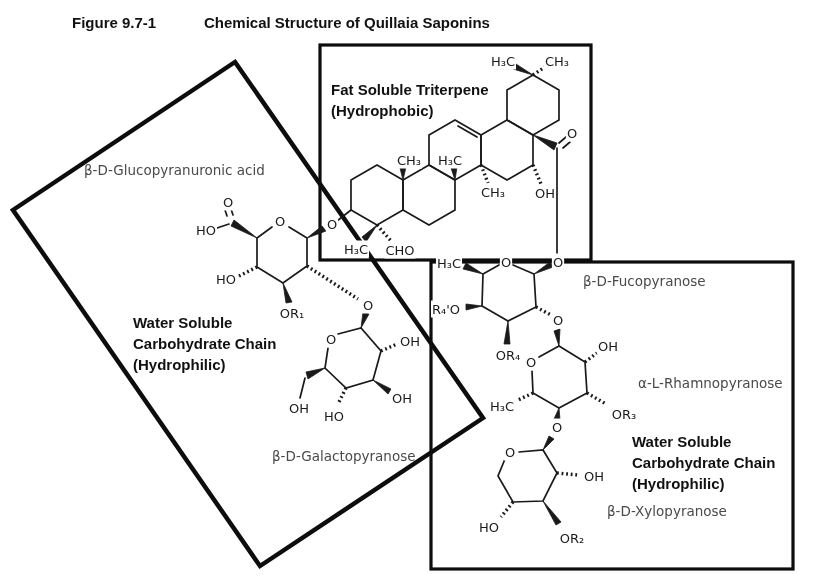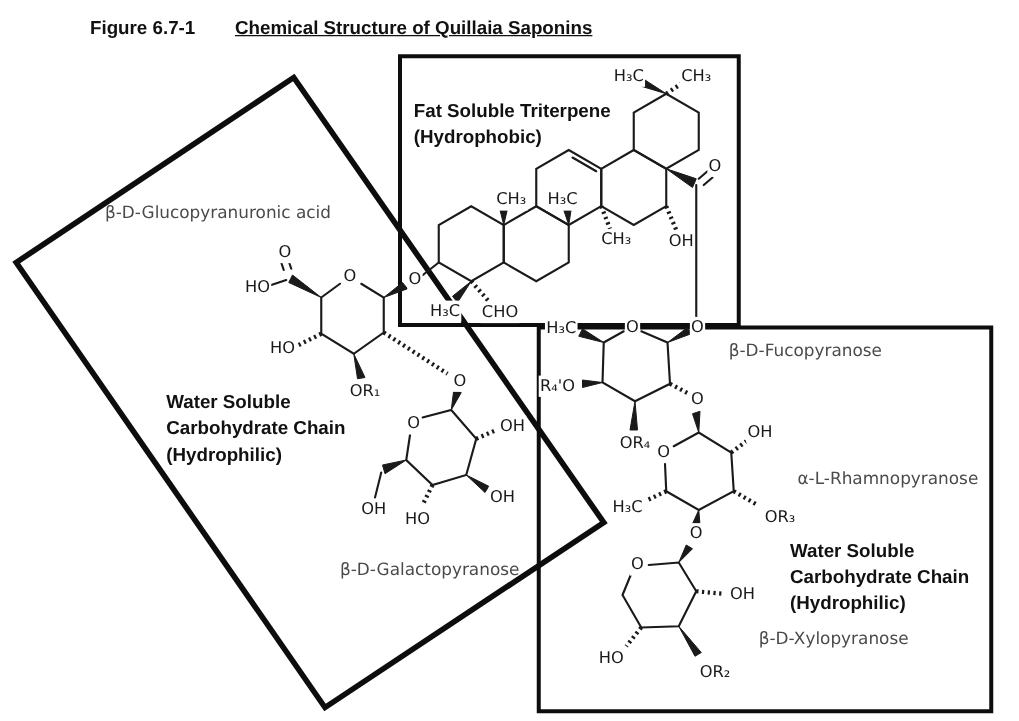--- a/index.html
+++ b/index.html
@@ -1,38 +1,38 @@
 <!DOCTYPE html>
 <html><head>
 <meta charset="utf-8">
 <style>
   html,body{margin:0;padding:0;background:#fff;}
   .stage{position:relative;width:815px;height:577px;background:#fff;overflow:hidden;
          font-family:"Liberation Sans",sans-serif;}
   .title-row span{position:absolute;top:14px;font-weight:bold;font-size:15px;color:#111;white-space:nowrap;}
-  .fig-num{left:72px;} .fig-title{left:188px;text-decoration:underline;}
+  .fig-num{left:72px;} .fig-title{left:204px;}
   svg{position:absolute;left:0;top:0;}
   .bx{fill:none;stroke:#0d0d0d;stroke-width:3.2px;}
   .bx4{fill:none;stroke:#0d0d0d;stroke-width:4.5px;stroke-linejoin:miter;}
   .bd{fill:none;stroke:#1a1a1a;stroke-width:1.7px;stroke-linecap:round;}
   .wg{fill:#1a1a1a;stroke:#1a1a1a;stroke-width:0.8px;}
   .hs{fill:none;stroke:#1a1a1a;stroke-width:3.4px;stroke-dasharray:1.8 2.8;}
   .atom{font-family:"DejaVu Sans",sans-serif;font-size:13px;fill:#1a1a1a;
         text-anchor:middle;dominant-baseline:central;}
   .sugar{font-family:"DejaVu Sans",sans-serif;font-size:13.5px;fill:#4a4a4a;
         text-anchor:start;dominant-baseline:central;}
   .boldlab{font-family:"Liberation Sans",sans-serif;font-weight:bold;font-size:15px;fill:#111;
         text-anchor:start;dominant-baseline:central;}
 </style>
 </head>
 <body>
 
 <div class="stage">
   <div class="title-row">
-    <span class="fig-num">Figure 6.7-1</span>
+    <span class="fig-num">Figure 9.7-1</span>
     <span class="fig-title">Chemical Structure of Quillaia Saponins</span>
   </div>
 
   <svg id="chem" width="815" height="577" viewBox="0 0 815 577">
 
     <g>
       <rect class="bx" x="320" y="45" width="271" height="215"></rect>
       <rect class="bx" x="431" y="262" width="362" height="307"></rect>
       <polygon class="bx4" points="235,62 483,418 260,566 13,210"></polygon>
     </g>

